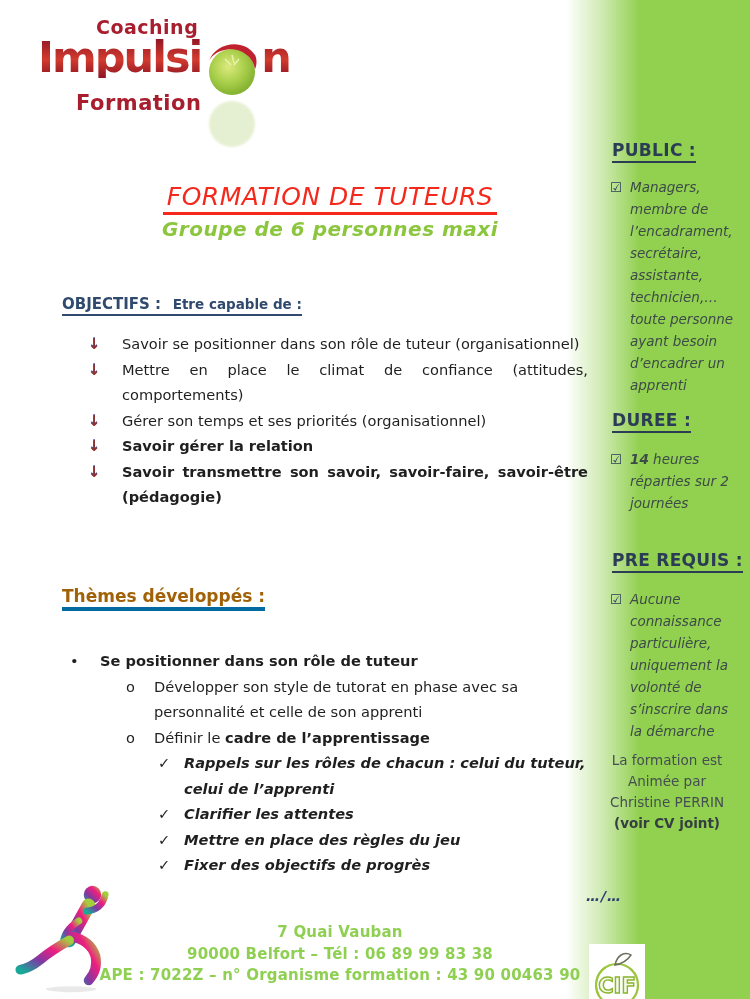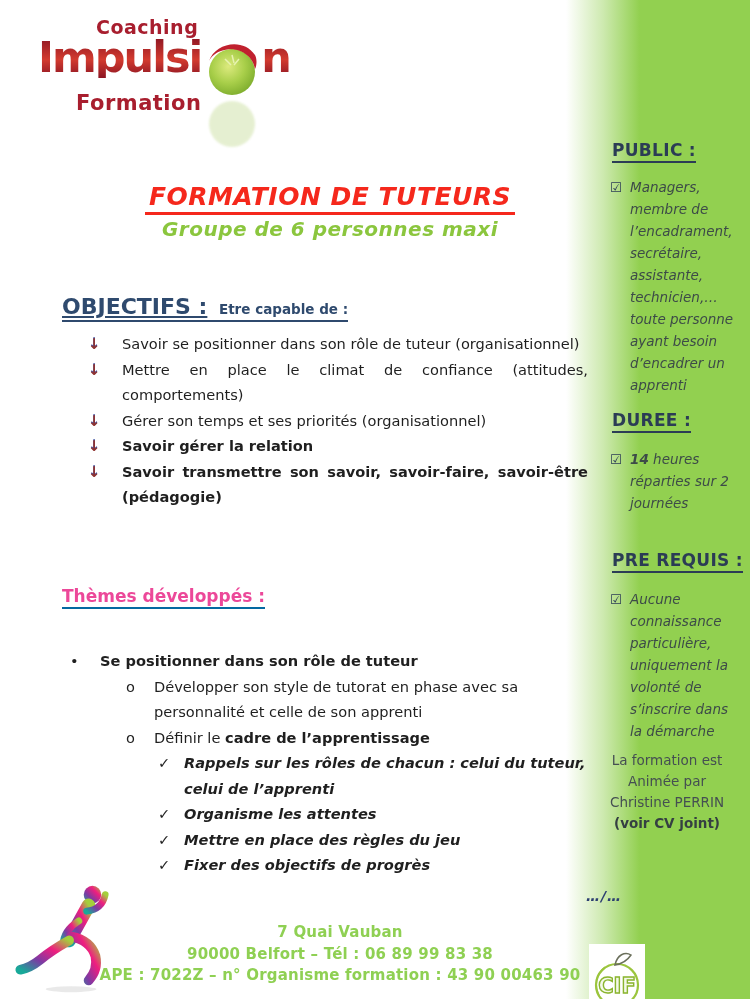--- a/index.html
+++ b/index.html
@@ -18,36 +18,36 @@
   .logo{position:absolute;left:38px;top:18px;color:#a81e2e;z-index:2;}
   .logo-coaching{margin-left:58px;font-size:19px;font-weight:bold;letter-spacing:.5px;line-height:1;}
   .logo-main{display:flex;align-items:flex-start;font-size:43px;font-weight:bold;line-height:.95;letter-spacing:-2px;}
   .logo-main .txt{background:linear-gradient(180deg,#8c1523,#d33b2f 55%,#8c1523);-webkit-background-clip:text;background-clip:text;color:transparent;}
   .apple-wrap{position:relative;width:56px;height:56px;margin:4px 2px 0;}
   .apple-wrap svg{display:block;}
   .apple-reflect{position:absolute;top:58px;left:0;transform:scaleY(-1);opacity:.25;filter:blur(1px);}
   .logo-formation{font-size:21px;font-weight:bold;letter-spacing:.5px;margin-top:-4px;line-height:1;margin-left:38px;}
   
   .title-block{position:absolute;left:40px;top:182px;width:580px;text-align:center;z-index:2;}
-  .title-main{display:inline-block;font-size:25px;font-weight:bold;font-style:italic;color:#f5281c;
+  .title-main{display:inline-block;font-size:25px;font-weight:normal;font-style:italic;color:#f5281c;
     border-bottom:3px solid #f5281c;padding:0 4px 1px;letter-spacing:.5px;}
   .title-sub{margin-top:2px;font-size:20px;font-weight:bold;font-style:italic;color:#8bc63e;letter-spacing:.5px;}
   
   .obj-heading{position:absolute;left:62px;top:294px;z-index:2;}
   .obj-heading .inner{display:inline-block;border-bottom:2px solid #2f4a6e;padding-bottom:1px;color:#2f4a6e;font-weight:bold;}
-  .obj-heading .main{font-size:22px;text-decoration:underline;}
+  .obj-heading .main{font-size:15px;}
   .obj-heading .sub{font-size:13.5px;margin-left:6px;}
   .obj-list{position:absolute;left:88px;top:331px;width:500px;z-index:2;}
   .obj-item{display:flex;font-size:14.6px;line-height:25.5px;}
   .obj-marker{width:34px;flex:none;color:#8f3230;font-weight:bold;text-shadow:0 -1px 0 #3b4fa0;}
   .obj-text{flex:1;text-align:justify;}
   
   .themes-heading{position:absolute;left:62px;top:586px;z-index:2;}
-  .themes-heading .inner{display:inline-block;border-bottom:2px solid #0369a1;padding-bottom:1px;
-    color:#ec4899;font-weight:bold;font-size:17px;}
+  .themes-heading .inner{display:inline-block;border-bottom:4px solid #0369a1;padding-bottom:1px;
+    color:#a16207;font-weight:bold;font-size:17px;}
   .theme-list{position:absolute;left:62px;top:648px;width:525px;z-index:2;font-size:14.6px;line-height:25.5px;}
   .t-row{display:flex;}
   .t1 .t-marker{width:30px;padding-left:8px;flex:none;}
   .t1 .t-text{font-weight:bold;}
   .t2{padding-left:64px;}
   .t2 .t-marker{width:28px;flex:none;}
   .t3{padding-left:96px;font-style:italic;font-weight:600;}
   .t3 .t-marker{width:26px;flex:none;font-weight:normal;}
   
   .sb-heading{position:absolute;left:612px;z-index:2;}
@@ -153,21 +153,21 @@
     <div class="t-row t2">
       <span class="t-marker">o</span>
       <span class="t-text"><span>Définir le </span><b>cadre de l’apprentissage</b></span>
     </div>
     <div class="t-row t3">
       <span class="t-marker">✓</span>
       <span class="t-text">Rappels sur les rôles de chacun : celui du tuteur, celui de l’apprenti</span>
     </div>
     <div class="t-row t3">
       <span class="t-marker">✓</span>
-      <span class="t-text">Organisme les attentes</span>
+      <span class="t-text">Clarifier les attentes</span>
     </div>
     <div class="t-row t3">
       <span class="t-marker">✓</span>
       <span class="t-text">Mettre en place des règles du jeu</span>
     </div>
     <div class="t-row t3">
       <span class="t-marker">✓</span>
       <span class="t-text">Fixer des objectifs de progrès</span>
     </div>
   </div>

